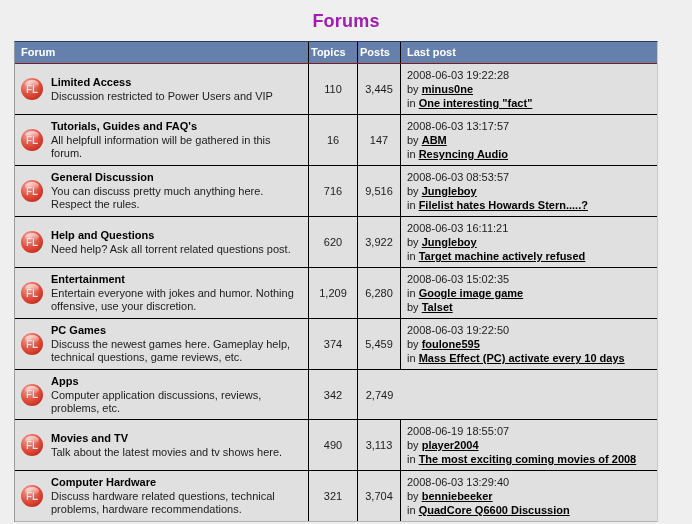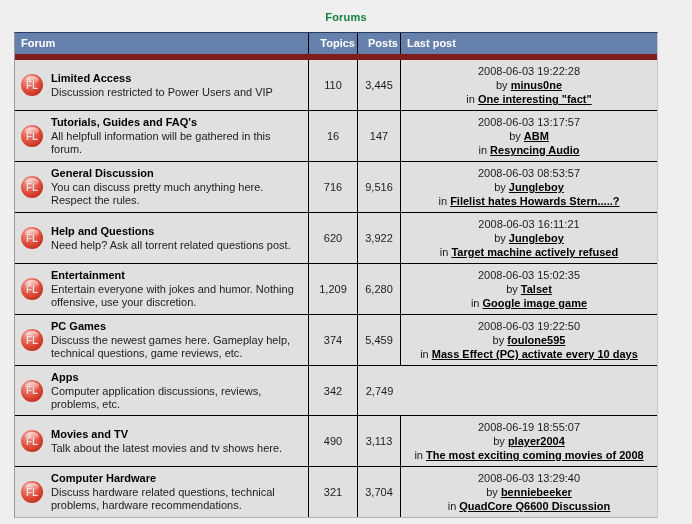--- a/index.html
+++ b/index.html
@@ -6,61 +6,61 @@
   body {
     width:692px; height:524px;
     background:#efefef;
     font-family:"Liberation Sans", sans-serif;
     font-size:11px; color:#111;
     overflow:hidden;
   }
   .page { width:692px; height:524px; position:relative; }
   .page-title {
     text-align:center;
-    font-size:11px; font-weight:bold; color:#15803d;
+    font-size:18px; font-weight:bold; color:#a21caf;
     padding:11px 0 9px 0;
     letter-spacing:0.2px;
   }
   .forums-table {
     margin-left:14px;
     width:642px;
     border-top:1px solid #2b3a63;
     border-left:1px solid #9a9a9a;
     border-right:1px solid #c7c7c7;
     box-sizing:content-box;
   }
   .thead {
     display:grid;
     grid-template-columns:294px 49px 43px 256px;
     background:#6680ac;
     color:#fff; font-weight:bold;
-    border-bottom:6px solid #7f1d1d;
+    border-bottom:1px solid #7f1d1d;
   }
   .thead .hcell {
     padding:4px 6px 5px 6px;
     border-right:1px solid #000;
     box-sizing:border-box;
     white-space:nowrap;
   }
   .thead .hcell:last-child { border-right:none; }
-  .thead .hcell.center { text-align:right; padding-left:2px; padding-right:2px; }
+  .thead .hcell.center { text-align:left; padding-left:2px; padding-right:2px; }
 
   .frow {
     display:grid;
     grid-template-columns:294px 49px 43px 256px;
     background:#e0e0e0;
     border-bottom:1px solid #000;
     min-height:49px;
   }
   .frow:last-child { border-bottom:1px solid #b5b5b5; }
   .frow .cell {
     border-right:1px solid #000;
     box-sizing:border-box;
   }
-  .frow .cell:last-child { border-right:none;text-align:center; }
+  .frow .cell:last-child { border-right:none; }
 
   .forum-cell {
     display:flex; align-items:center;
     padding:4px 6px 4px 6px;
   }
   .fl-icon {
     width:22px; height:22px; flex:0 0 22px;
     border-radius:50%;
     background:radial-gradient(circle at 36% 28%, #f9beb5 0%, #ef8377 20%, #e1503f 48%, #c52c1d 80%, #a81d10 100%);
     position:relative;
@@ -185,22 +185,22 @@
             <span class="fl-icon">
               <span class="fl-icon-gloss"></span>
               <span class="fl-icon-label">FL</span>
             </span>
             <span class="forum-info"><a class="forum-name">Entertainment</a><span class="forum-desc">Entertain everyone with jokes and humor. Nothing offensive, use your discretion.</span></span>
           </div>
           <div class="cell num-cell">1,209</div>
           <div class="cell num-cell">6,280</div>
           <div class="cell lastpost-cell">
             <span class="lp-time">2008-06-03 15:02:35</span>
+            <span class="lp-line"><span>in</span> <a class="lp-link">Google image game</a></span>
             <span class="lp-line"><span>by</span> <a class="lp-link">Talset</a></span>
-            <span class="lp-line"><span>in</span> <a class="lp-link">Google image game</a></span>
           </div>
         </div>
         <div class="frow">
           <div class="cell forum-cell">
             <span class="fl-icon">
               <span class="fl-icon-gloss"></span>
               <span class="fl-icon-label">FL</span>
             </span>
             <span class="forum-info"><a class="forum-name">PC Games</a><span class="forum-desc">Discuss the newest games here. Gameplay help, technical questions, game reviews, etc.</span></span>
           </div>

